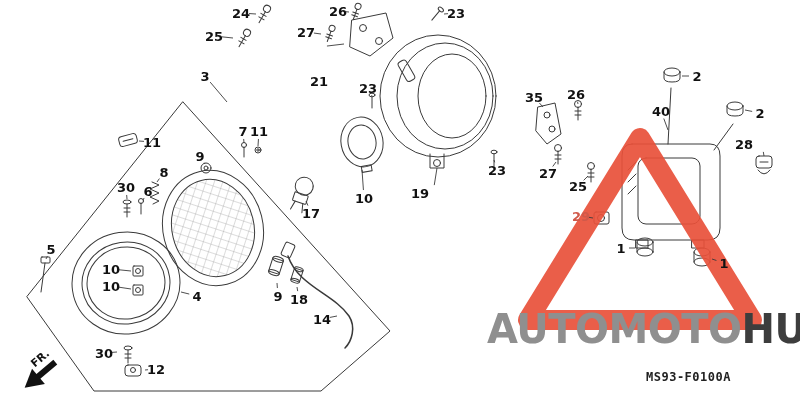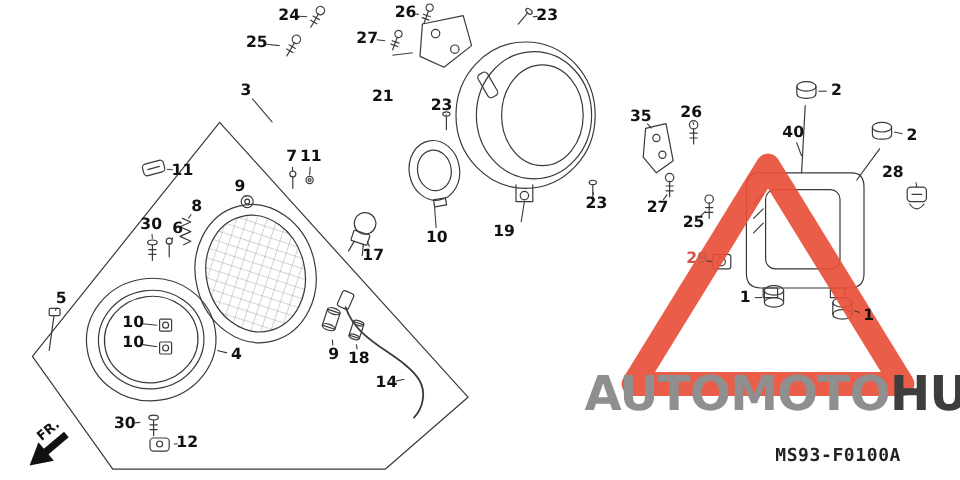--- a/index.html
+++ b/index.html
@@ -24,21 +24,21 @@
   .wm-text{
     position:absolute;left:487px;top:306px;z-index:4;
     font-size:40px;font-weight:bold;letter-spacing:-0.5px;white-space:nowrap;
     font-family:"DejaVu Sans","Liberation Sans",sans-serif;
   }
   .wm-text .a{color:var(--wm-primary,#8f8f8f);}
   .wm-text .b{color:var(--wm-secondary,#3d3d3d);}
   .part-code{
     position:absolute;left:646px;top:370px;z-index:7;
     font-family:"DejaVu Sans Mono","Liberation Mono",monospace;
-    font-size:15px;font-weight:bold;letter-spacing:0.5px;color:#222;
+    font-size:12px;font-weight:bold;letter-spacing:0.5px;color:#222;
   }
   .fr-text{
     position:absolute;left:30px;top:352px;z-index:7;
     transform:rotate(-40deg);font-weight:bold;font-size:11px;color:#111;
   }
   #leader-svg{z-index:5;}
   #callout-layer{position:absolute;inset:0;z-index:6;pointer-events:none;text-decoration:underline;}
 </style>
 </head>
 <body>

